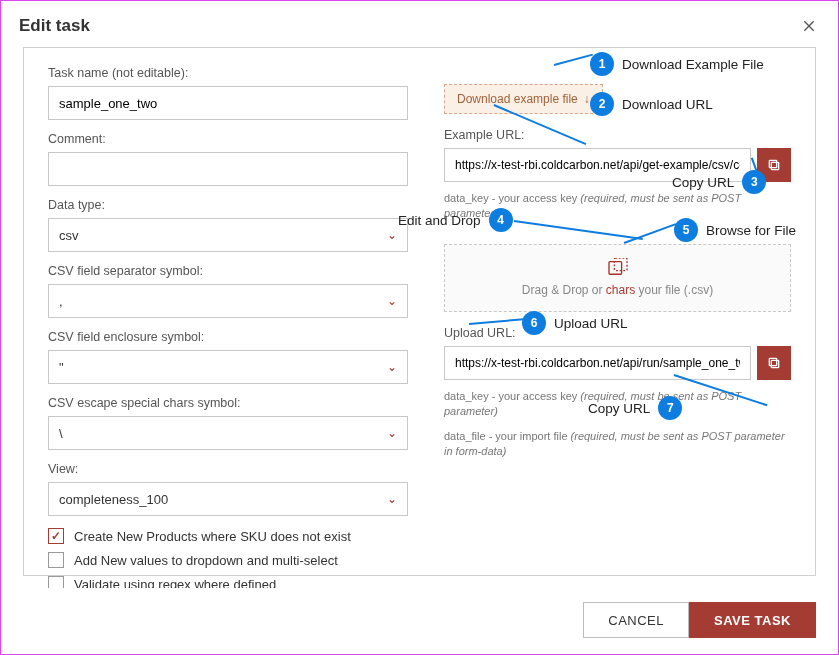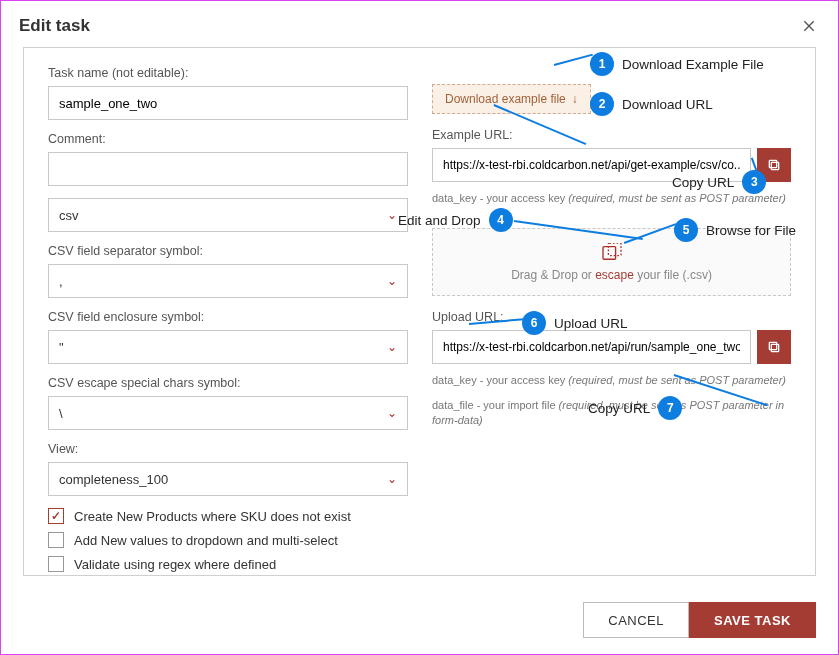--- a/index.html
+++ b/index.html
@@ -7,21 +7,21 @@
 
 .dialog { width: 839px; height: 655px; border: 1px solid #d946ef; box-shadow: 0 2px 10px rgba(0,0,0,.15); position: relative; display: flex; flex-direction: column; }
 
 .header { display: flex; justify-content: space-between; align-items: center; padding: 14px 18px 10px; }
 .header h2 { font-size: 17px; font-weight: 600; color: #333; }
 .close-x { font-size: 18px; color: #555; cursor: pointer; width: 22px; height: 22px; display:flex;align-items:center;justify-content:center; }
 
 .body { flex: 1; padding: 0 22px 12px; overflow: hidden; }
 .panel { border: 1px solid #d0d0d0; padding: 18px 24px 18px; height: 100%; position: relative; }
 
-.columns { display: flex; gap: 24px; }
+.columns { display: flex; gap: 36px; }
 .col-left { flex: 0 0 360px; }
 .col-right { flex: 1; position: relative; }
 
 .fld { margin-bottom: 12px; }
 .fld-label { display:block; color:#555; font-size:12.5px; margin-bottom:6px; }
 .input, .select { width:100%; height:34px; border:1px solid #c8c8c8; padding:0 10px; font-size:13px; background:#fff; }
 .select { appearance:none; position:relative; display:flex; align-items:center; justify-content:space-between; cursor:pointer; }
 .chev { color:#aa3028; font-size:12px; }
 
 .checkline { display:flex; align-items:center; gap:10px; margin:8px 0; }
@@ -79,20 +79,21 @@
             <label class="fld-label">Task name (not editable):</label>
             <input class="input" readonly="" value="sample_one_two" style="">
           </div>
 
           <div class="fld">
             <label class="fld-label">Comment:</label>
             <input class="input" value="" style="">
           </div>
 
           <div class="fld">
+            <label class="fld-label">Data type:</label>
             <div class="select">
               <span>csv</span>
               <span class="chev">⌄</span>
             </div>
           </div>
 
           <div class="fld">
             <label class="fld-label">CSV field separator symbol:</label>
             <div class="select">
               <span>,</span>
@@ -163,21 +164,21 @@
           </div>
 
           <div class="dropzone" style="margin-top:22px;">
             <span class="dz-icon">
               <svg width="22" height="18" viewBox="0 0 24 20">
                   <rect x="2" y="4" width="14" height="14" rx="1" fill="none" stroke="#aa3028" stroke-width="1.5"></rect>
                   <rect x="8" y="0" width="14" height="14" rx="1" fill="none" stroke="#aa3028" stroke-width="1.5" stroke-dasharray="2 2"></rect>
                 </svg>
             </span>
             <span class="dz-text">
-              <span>Drag &amp; Drop or </span><span class="browse">escape</span><span> your file (.csv)</span>
+              <span>Drag &amp; Drop or </span><span class="browse">chars</span><span> your file (.csv)</span>
             </span>
           </div>
 
           <label class="fld-label" style="margin-top:6px;display:block;">Upload URL:</label>
           <div class="url-row">
             <input class="url-input" readonly="" value="https://x-test-rbi.coldcarbon.net/api/run/sample_one_two" style="">
             <div class="copy-btn">
               <svg viewBox="0 0 24 24">
                   <rect x="8" y="8" width="11" height="11" rx="1" fill="none" stroke="#fff" stroke-width="2"></rect>
                   <rect x="5" y="5" width="11" height="11" rx="1" fill="none" stroke="#fff" stroke-width="2"></rect>

